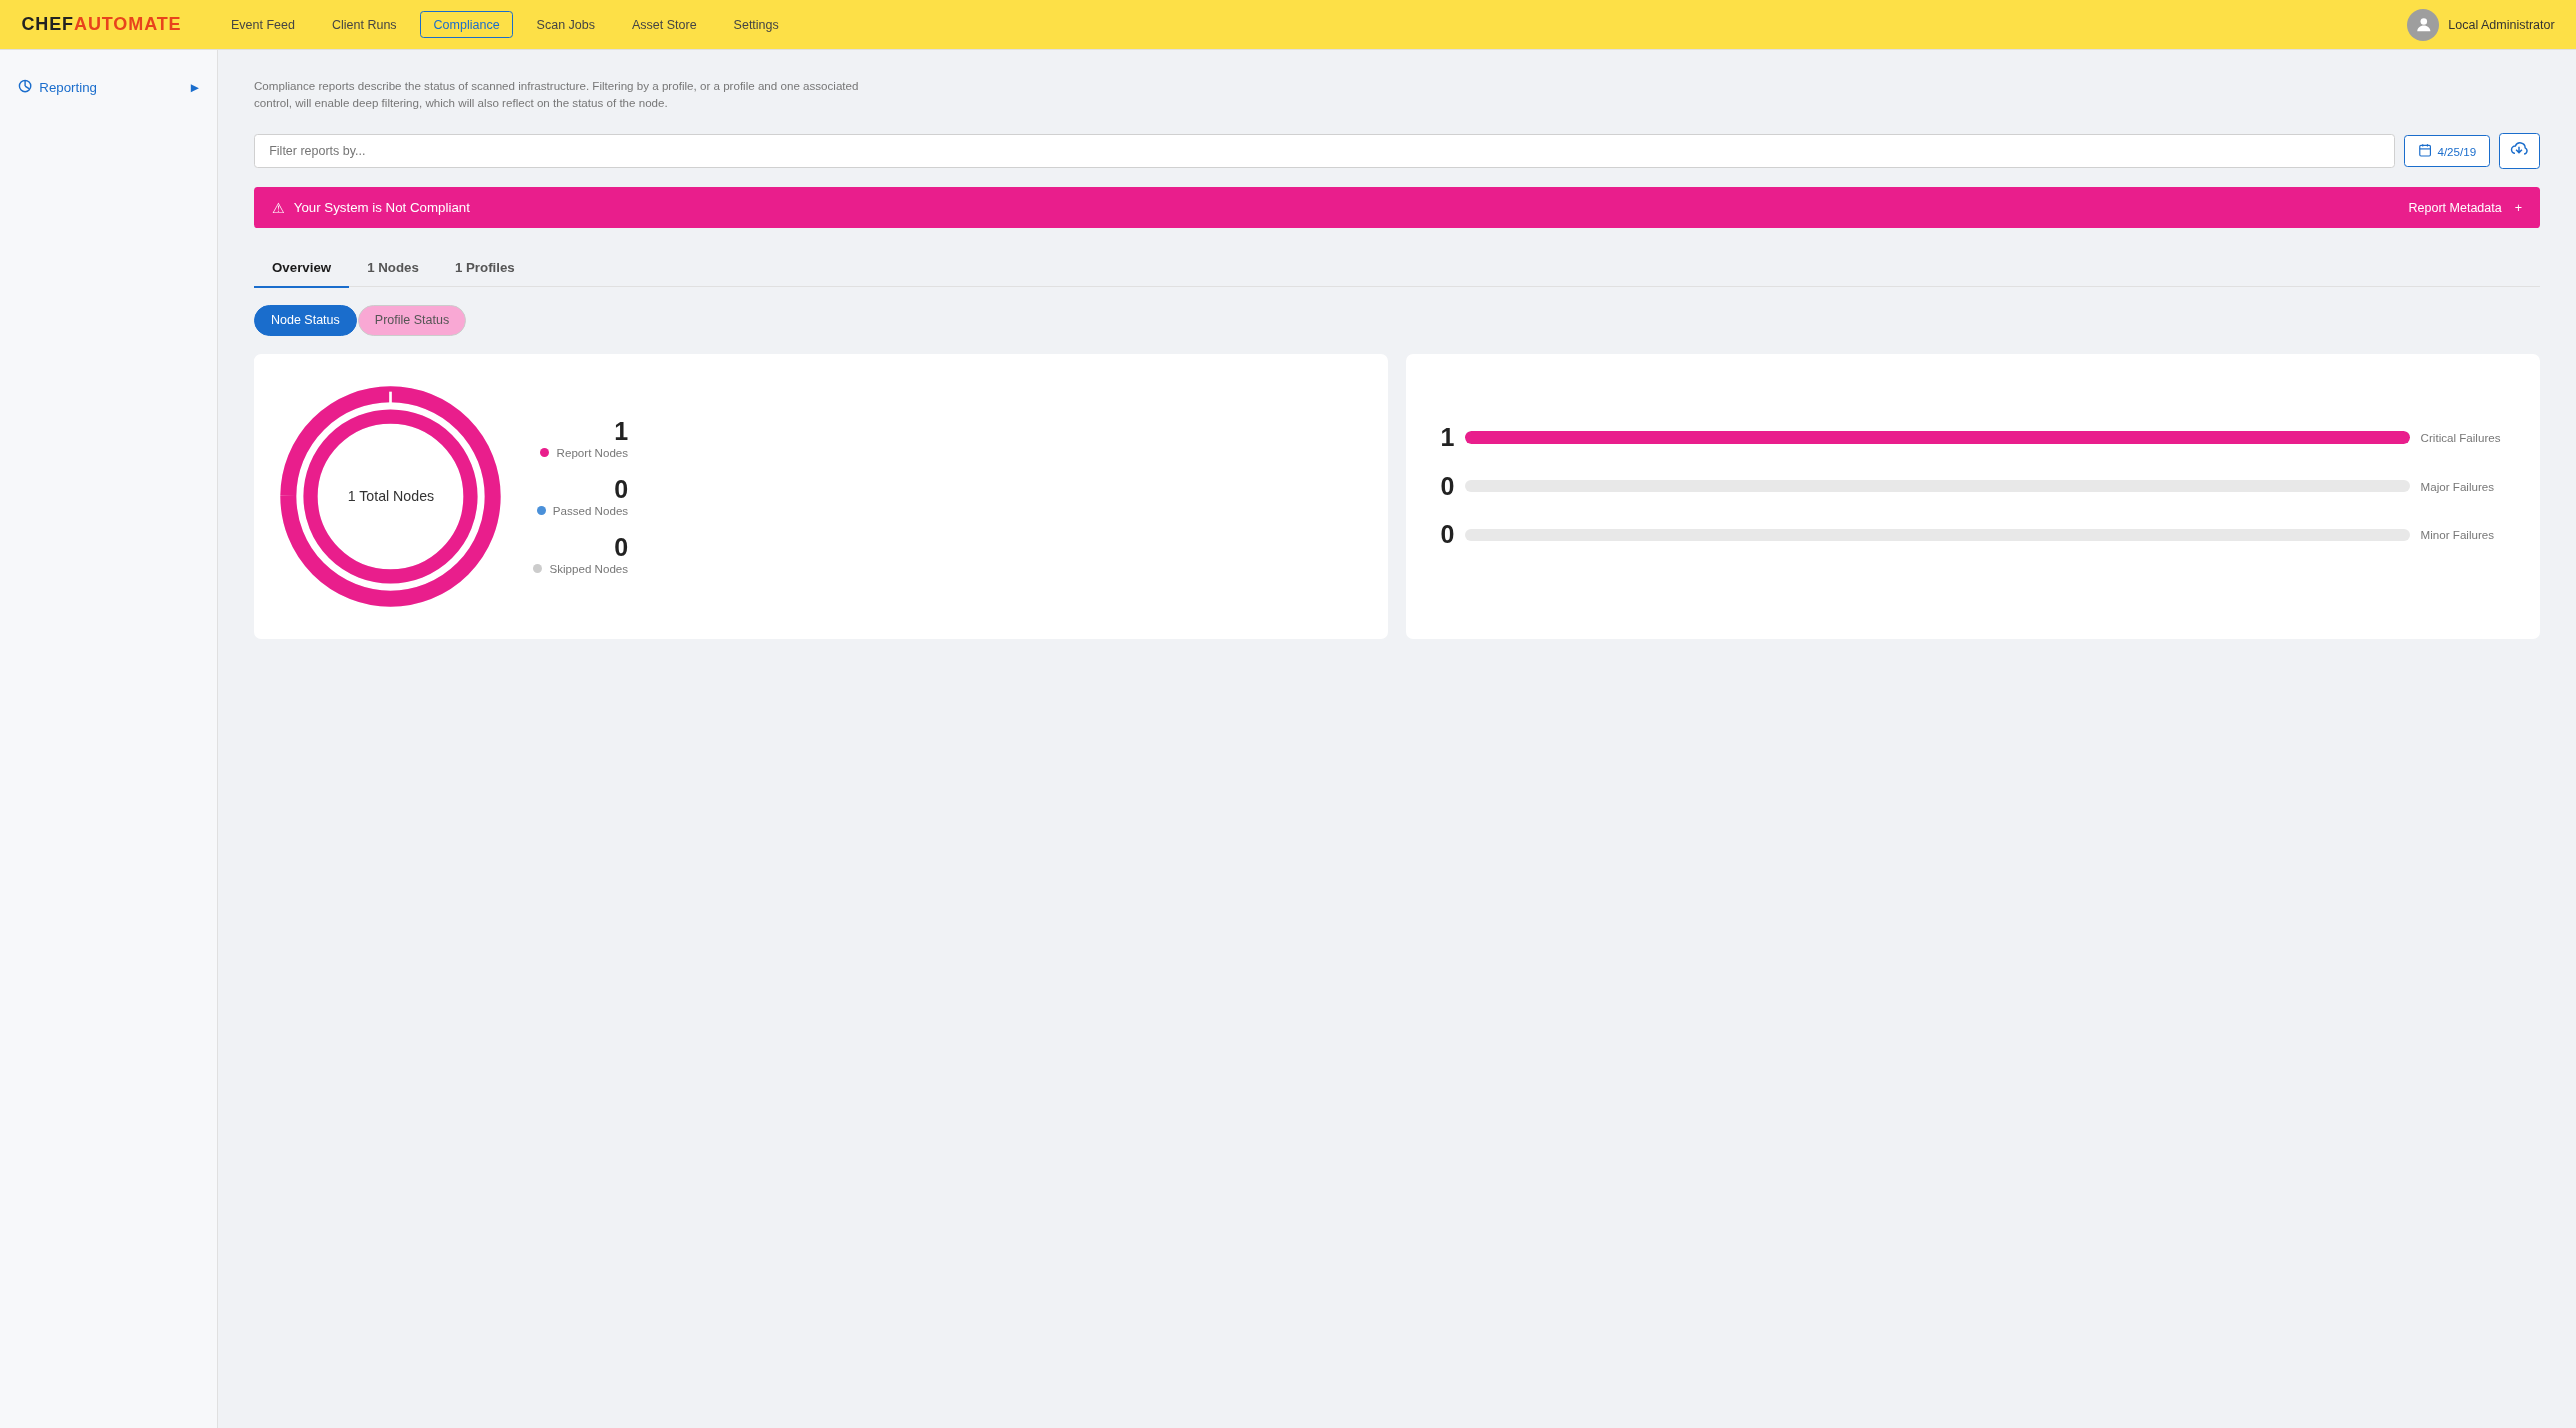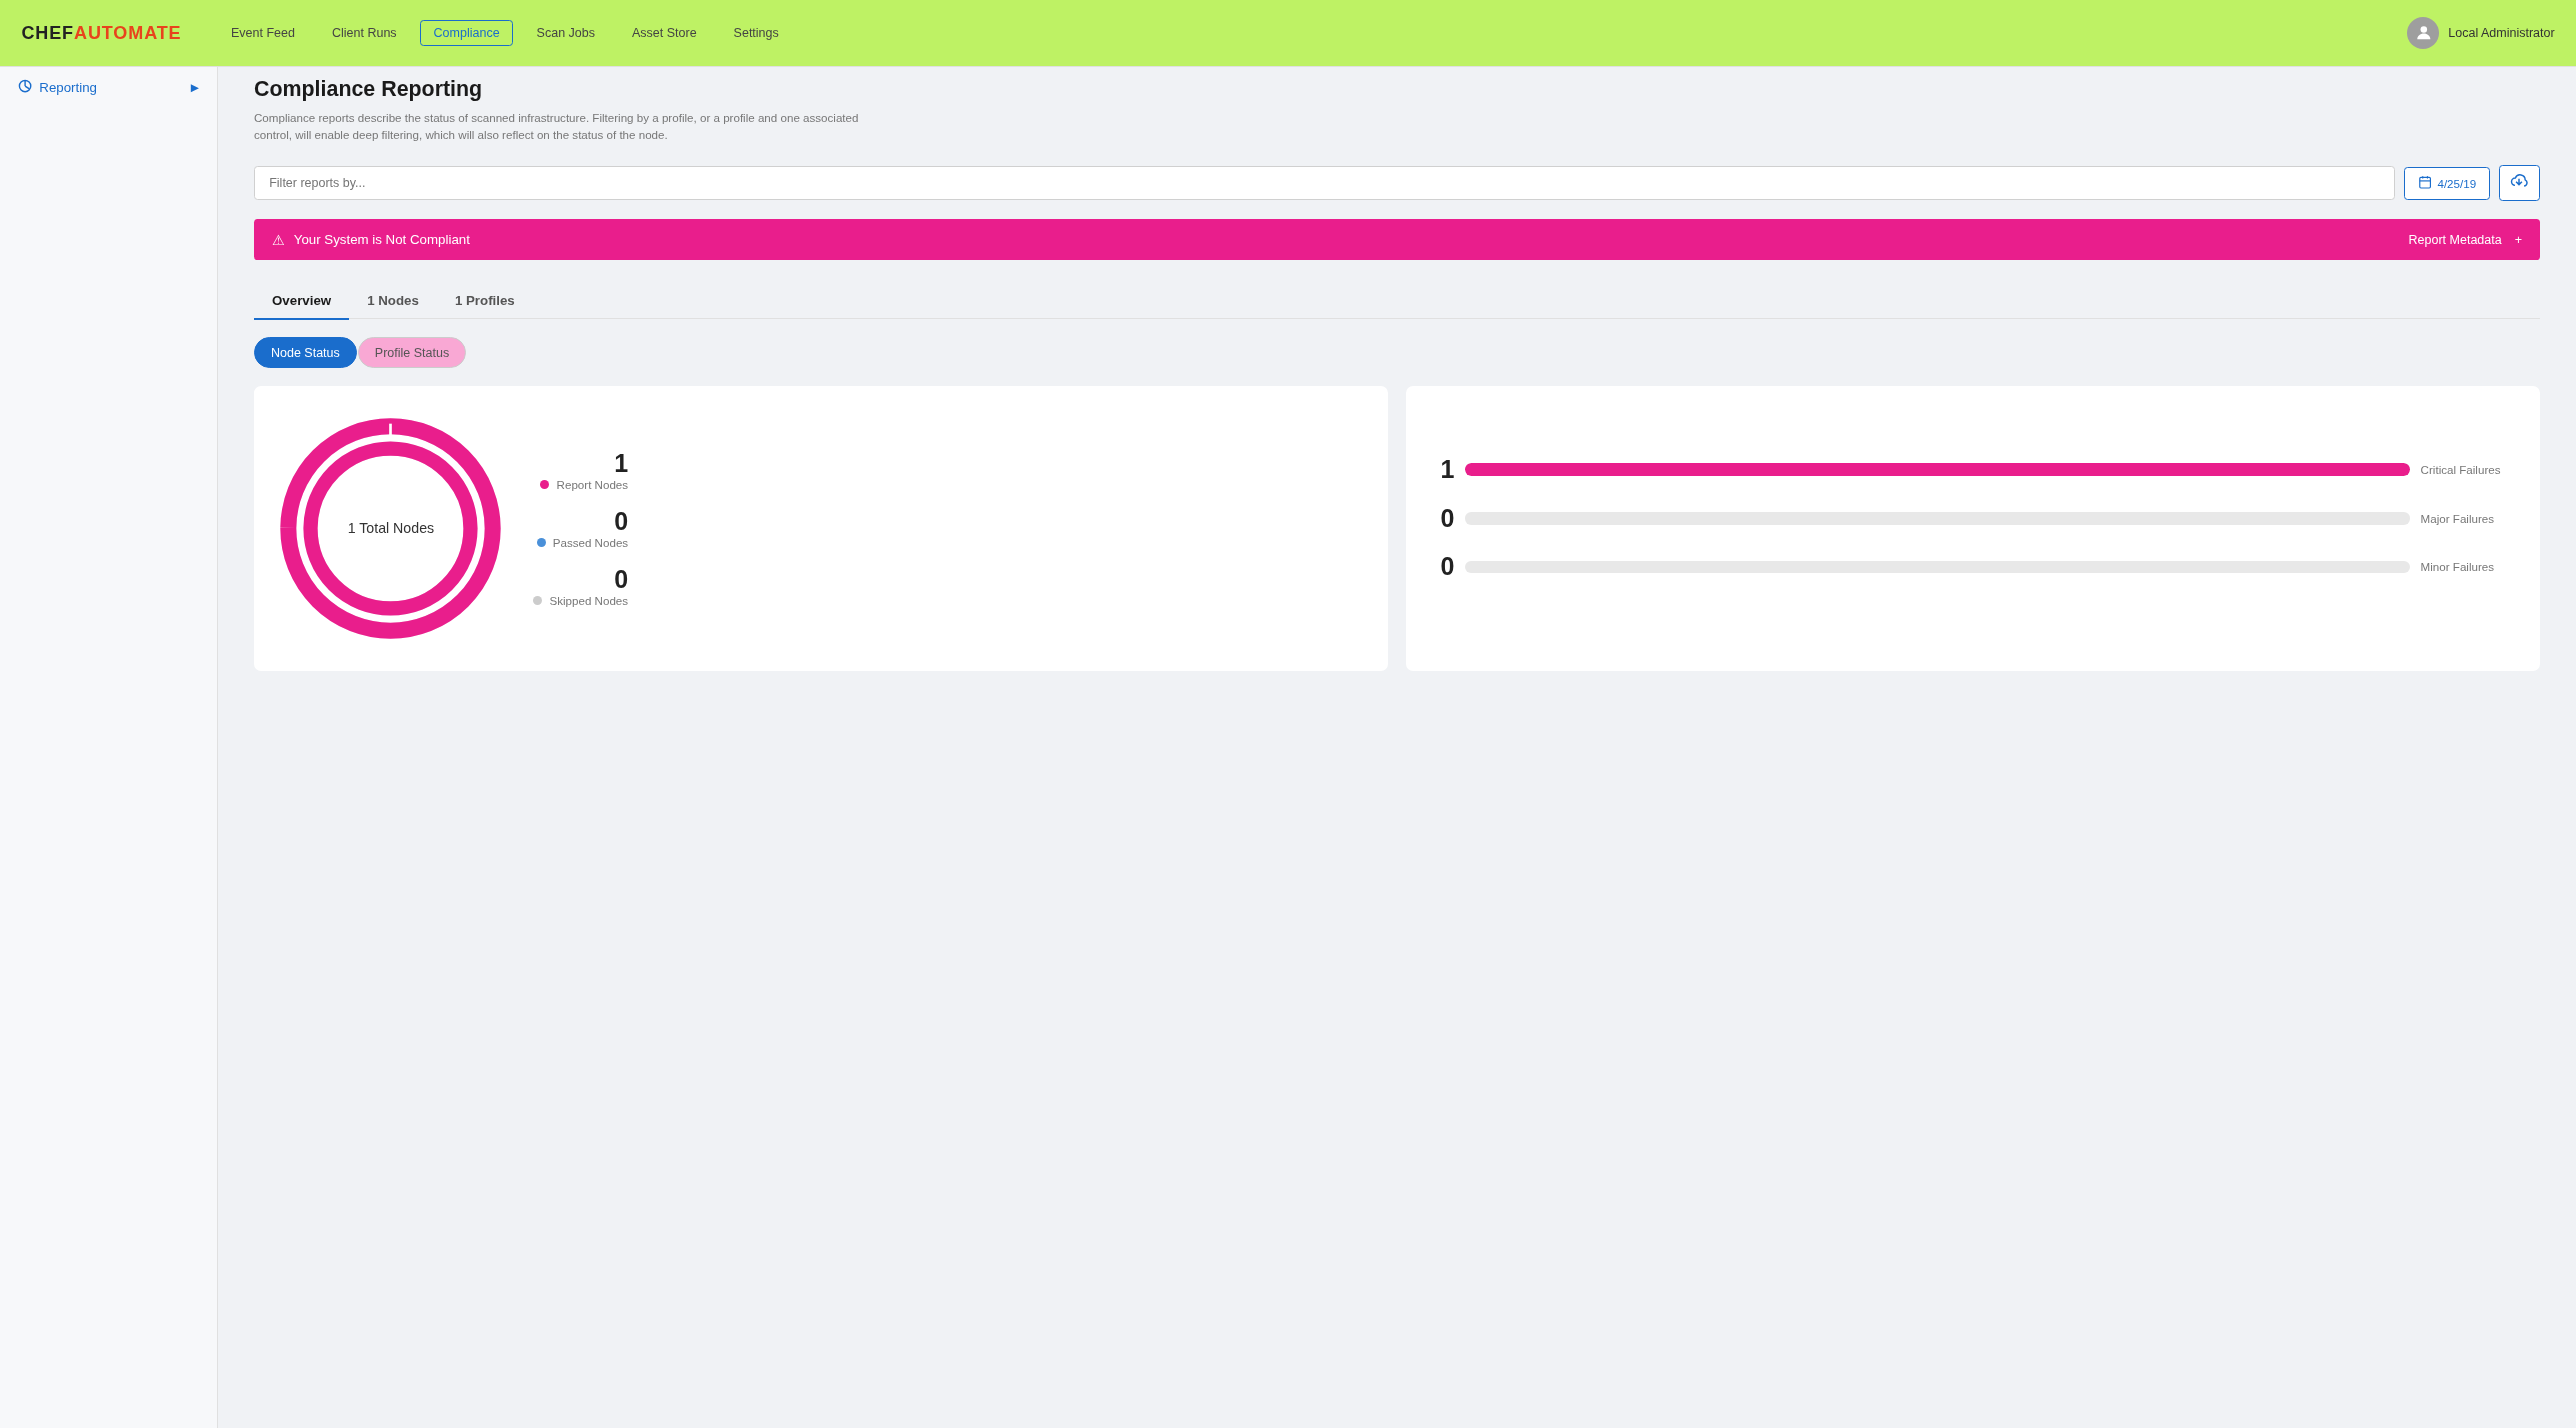--- a/index.html
+++ b/index.html
@@ -2,24 +2,24 @@
 <html style="font-size:14.2px"><head>
   <meta charset="utf-8">
   <style>
     * { box-sizing: border-box; margin: 0; padding: 0; }
     body { font-family: 'Helvetica Neue', Arial, sans-serif; background: #f0f2f5; color: #333; min-height: 100vh; }
 
     
     .top-nav {
       display: flex;
       align-items: center;
-      background: #bef264;
+      background: #fde047;
       border-bottom: 0.9px solid #e0e0e0;
       padding: 0 21.4px;
-      height: 67px;
+      height: 50px;
       position: fixed;
       top: 0; left: 0; right: 0;
       z-index: 100;
     }
     .logo {
       display: flex;
       align-items: center;
       margin-right: 36px;
     }
     .logo-chef { font-weight: 900; font-size: 18px; color: #222; letter-spacing: 0.9px; }
@@ -264,21 +264,20 @@
             <line x1="10" y1="2" x2="10" y2="10" stroke="#1a6dcc" stroke-width="2"></line>
             <line x1="10" y1="10" x2="16" y2="14" stroke="#1a6dcc" stroke-width="2"></line>
           </svg>
       </span>
       <span>Reporting</span>
       <span class="sidebar-arrow">▶</span>
     </div>
   </aside>
 
   <main class="main-content">
-    <h1 class="page-title">Compliance Reporting</h1>
     <p class="page-desc">Compliance reports describe the status of scanned infrastructure. Filtering by a profile, or a profile and one associated control, will enable deep filtering, which will also reflect on the status of the node.</p>
 
     <div class="filter-bar">
       <input class="filter-input" type="text" placeholder="Filter reports by..." style="">
       <button class="date-btn">
         <span>
           <svg width="14.2" height="14.2" viewBox="0 0 24 24" fill="none" stroke="#1a6dcc" stroke-width="2">
               <rect x="3" y="4" width="18" height="18" rx="2"></rect>
               <line x1="16" y1="2" x2="16" y2="6"></line>
               <line x1="8" y1="2" x2="8" y2="6"></line>

